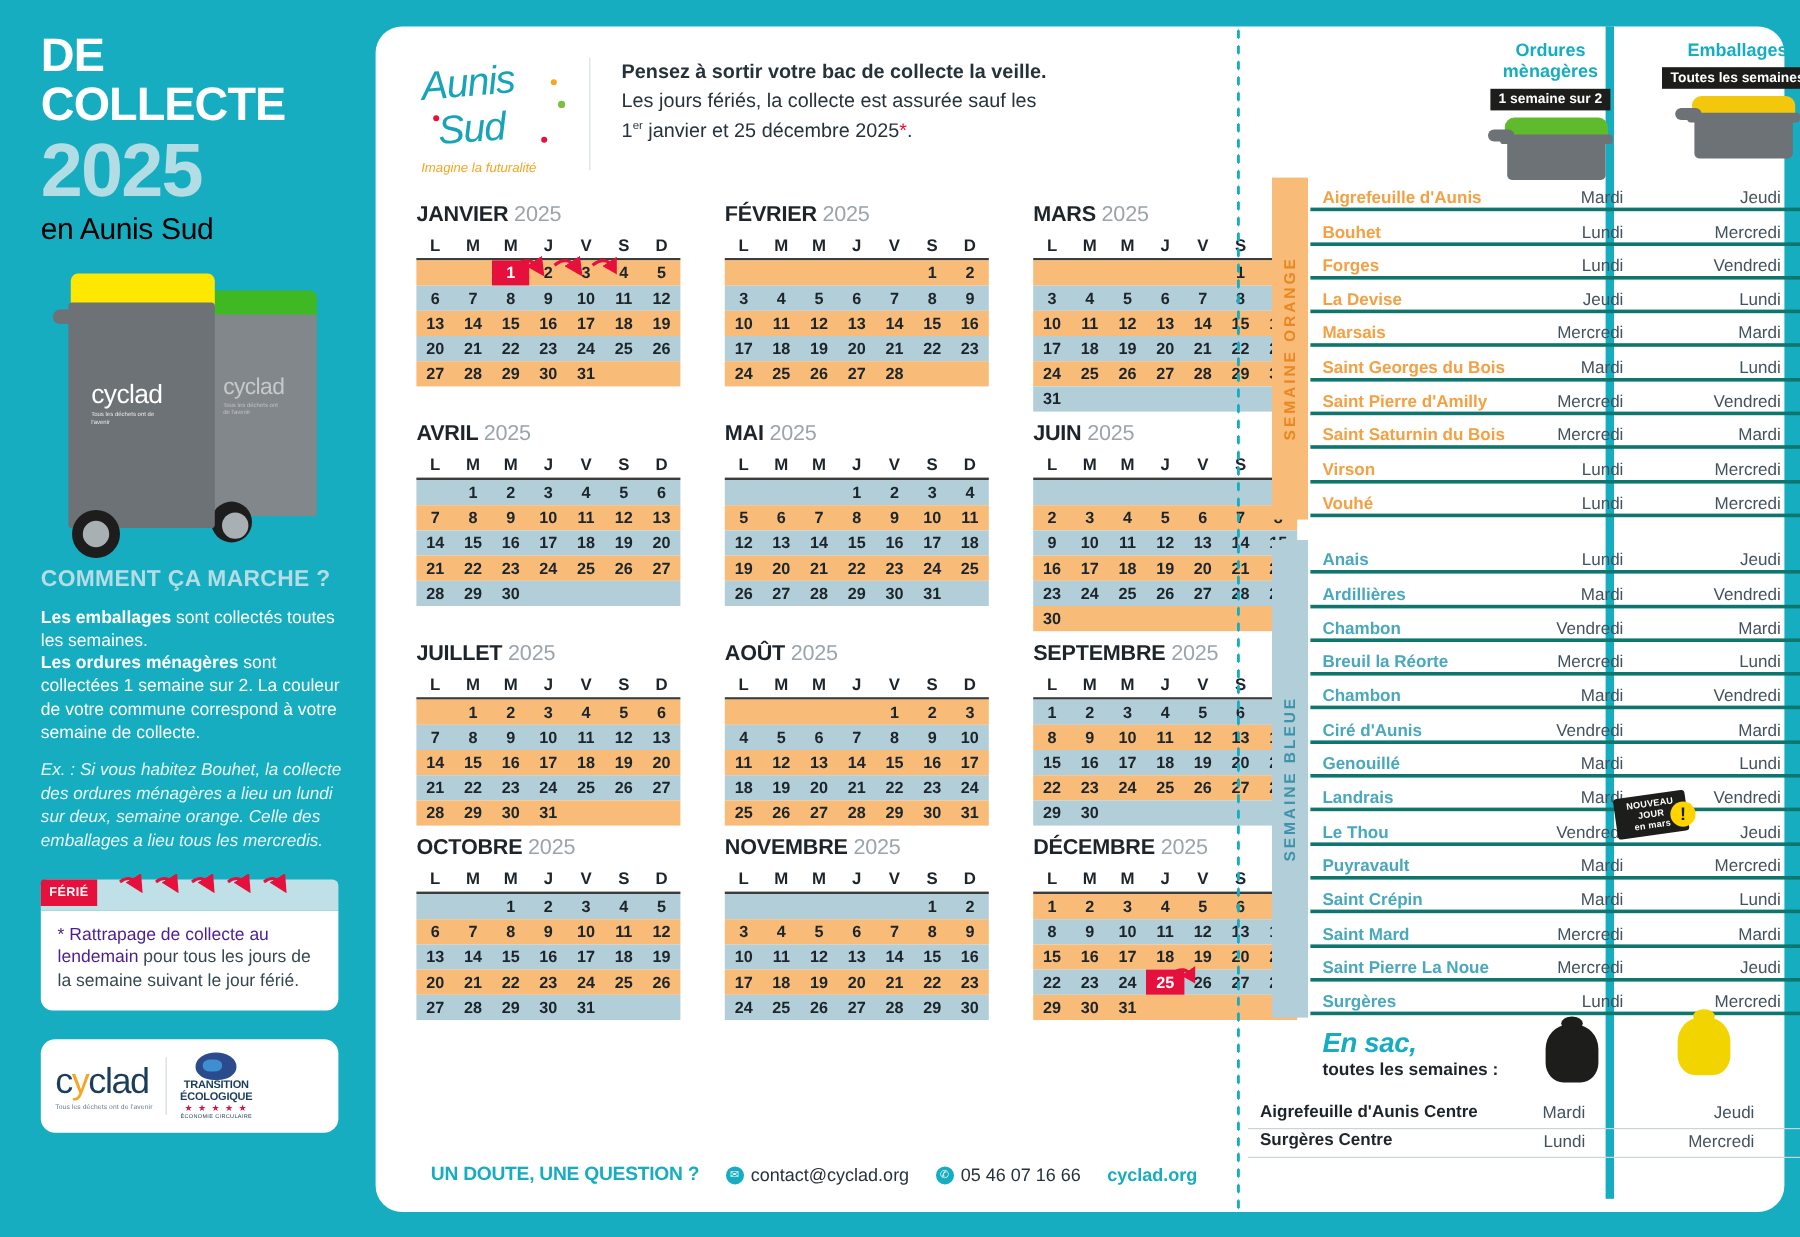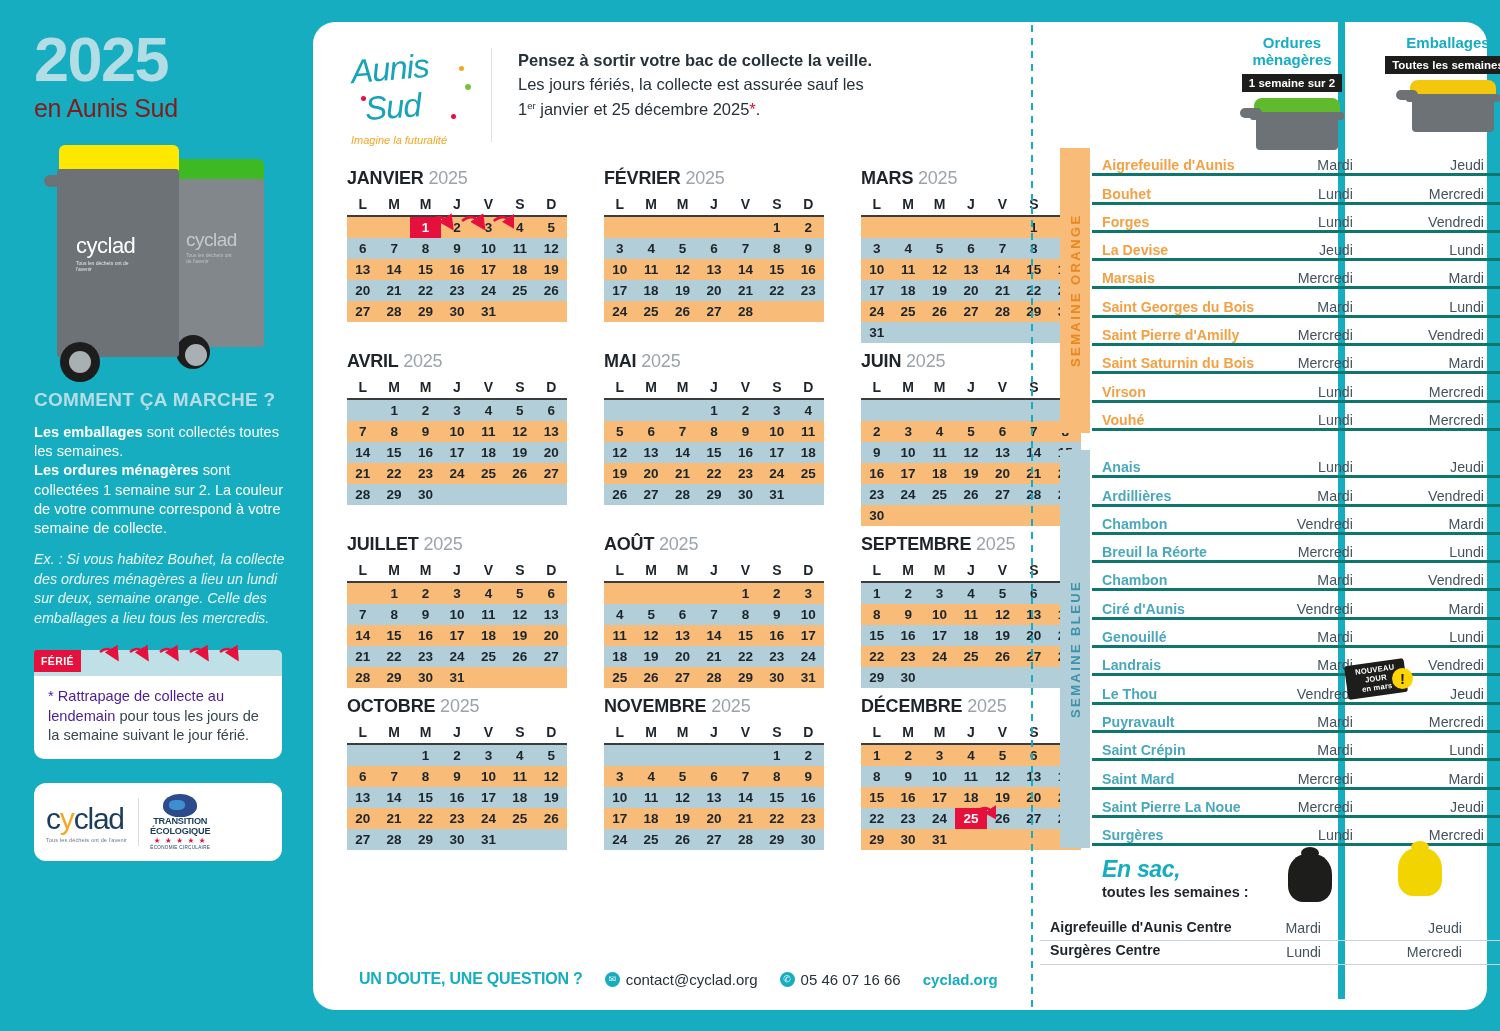--- a/index.html
+++ b/index.html
@@ -22,21 +22,21 @@
   }
   .title-line2 {
     font-size: 39px; color: #ffffff; font-weight: bold;
     letter-spacing: -0.8px; line-height: 1.05; margin-top: 1px;
   }
   .title-year {
     font-size: 63px; color: #b3dde4; font-weight: bold;
     letter-spacing: -1.5px; line-height: 0.95; margin-top: 4px;
   }
   .title-sub {
-    font-size: 25px; color: #7f1d1d; font-weight: 400;
+    font-size: 25px; color: #000000; font-weight: 400;
     margin-top: 4px; letter-spacing: -0.3px;
   }
 
   
   #bins-illustration { position: relative; width: 250px; height: 240px; margin-top: 14px; }
   .bin { position: absolute; }
   .bin-body { position: absolute; background: #6d7276; border-radius: 3px; }
   .bin-lid { position: absolute; border-radius: 6px 6px 2px 2px; }
   .bin-wheel { position: absolute; width: 40px; height: 40px; border-radius: 50%; background: #1d1d1d; }
   .bin-wheel::after { content:""; position:absolute; left:9px; top:9px; width:22px; height:22px; border-radius:50%; background:#a9b0b4; }
@@ -184,20 +184,21 @@
   .ensac-row { display: flex; align-items: flex-end; border-bottom: 1px solid #c9d3d8; }
   .ensac-name { width: 197px; font-size: 14.2px; font-weight: bold; color: #1d252b; padding-left: 10px; line-height: 1.3; padding-bottom: 4px; }
   .ensac-d1 { width: 93px; text-align: right; padding-right: 9px; font-size: 14.2px; color: #43525c; padding-bottom: 4px;}
   .ensac-d2 { width: 148px; text-align: right; padding-right: 16px; font-size: 14.2px; color: #43525c; padding-bottom: 4px;}
 </style>
 </head>
 <body>
 
 <div id="sidebar">
   <div>
+    <div class="title-line2">DE COLLECTE</div>
     <div class="title-year">2025</div>
     <div class="title-sub">en Aunis Sud</div>
   </div>
 
   <div id="bins-illustration">
 
     <div class="bin">
       <div class="bin-lid" style="left:140px; top:22px; width:90px; height:26px; background:#3fb923;"></div>
       <div class="bin-body" style="left:138px; top:42px; width:92px; height:168px; background:#82878b;"></div>
       <div class="bin-logo" style="left:152px; top:92px; color:rgba(255,255,255,.55); font-size:19px;">cyclad<small>Tous les déchets ont de l'avenir</small></div>

